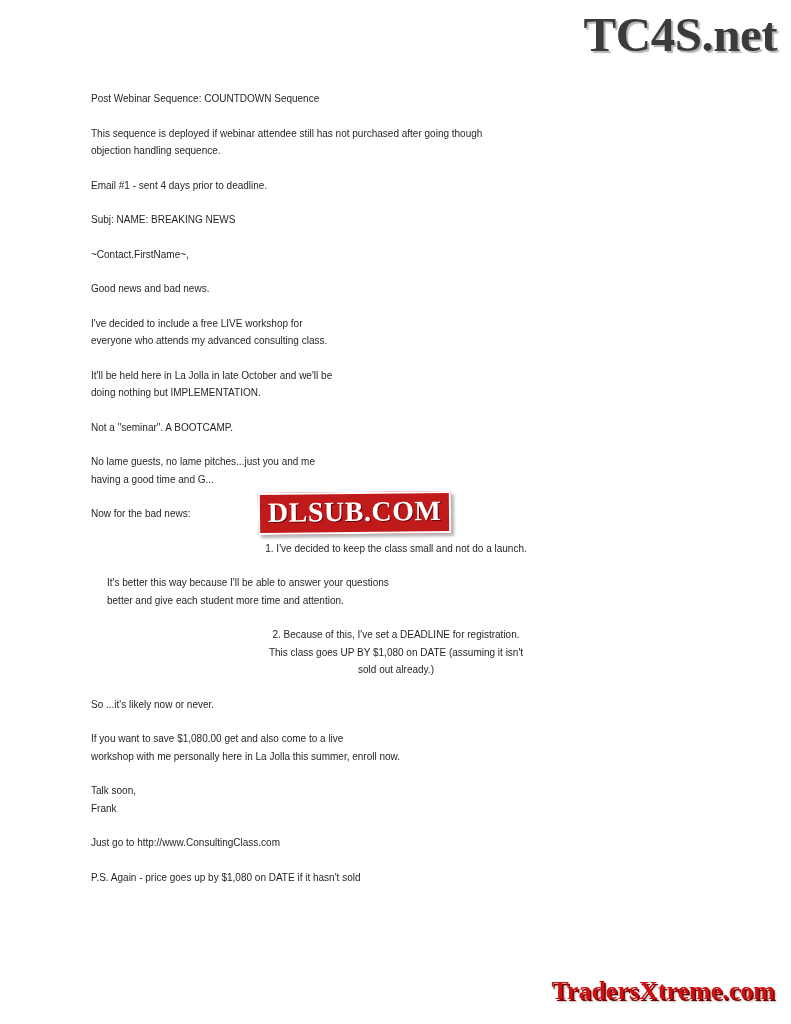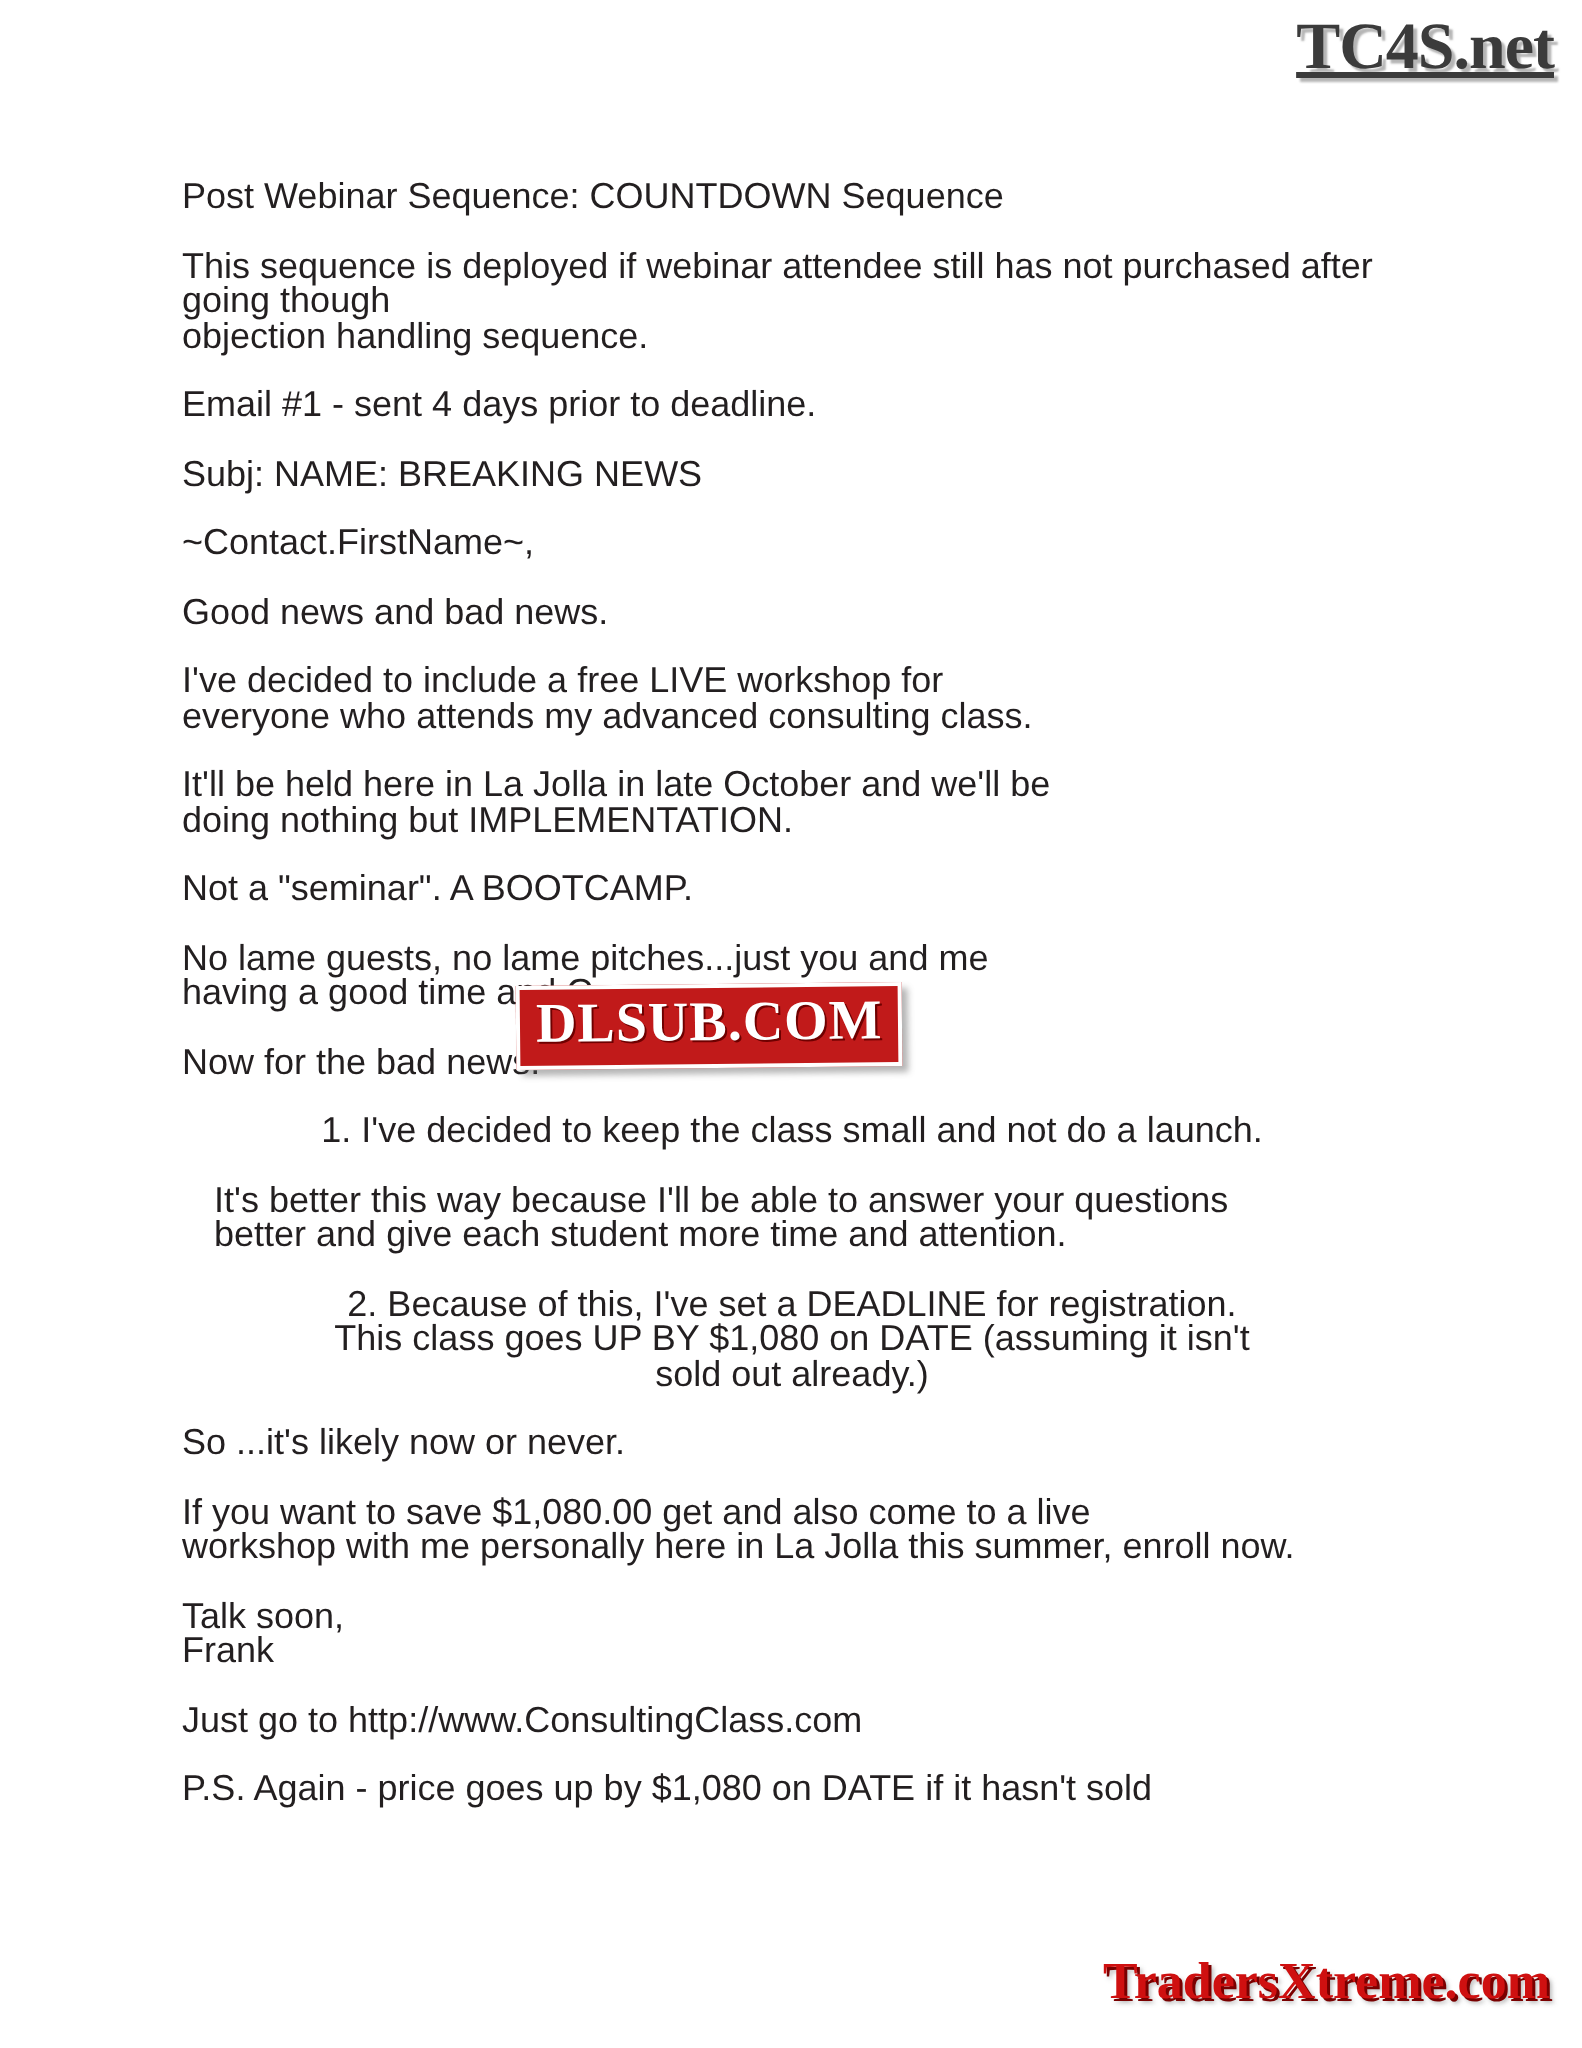--- a/index.html
+++ b/index.html
@@ -19,26 +19,25 @@
     position: relative;
     width: 791px;
     height: 1024px;
   }
   
   .wm-top {
     position: absolute;
     top: 6px;
     right: 14px;
     font-family: "Liberation Serif", serif;
-    font-size: 33px;
+    font-size: 49px;
     font-weight: bold;
     letter-spacing: -0.5px;
     color: #3b3b3b;
     text-shadow: 2px 2px 1px rgba(120,120,120,0.55);
-    text-decoration: underline;
   }
   
   .wm-bottom {
     position: absolute;
     bottom: 18px;
     right: 16px;
     font-family: "Liberation Serif", serif;
     font-size: 26px;
     font-weight: bold;
     color: #cf1010;
@@ -59,21 +58,21 @@
     color: #ffffff;
     letter-spacing: 0.5px;
     text-shadow: 1px 1px 0 #6f0000;
     transform: rotate(-0.6deg);
   }
   .doc-body {
     position: absolute;
     left: 91px;
     top: 90px;
     width: 610px;
-    font-size: 18px;
+    font-size: 10px;
     line-height: 17.5px;
   }
   .para {
     margin: 0 0 17px 0;
     white-space: pre-line;
   }
   .para.indent {
     padding-left: 16px;
   }
   .para.num {

